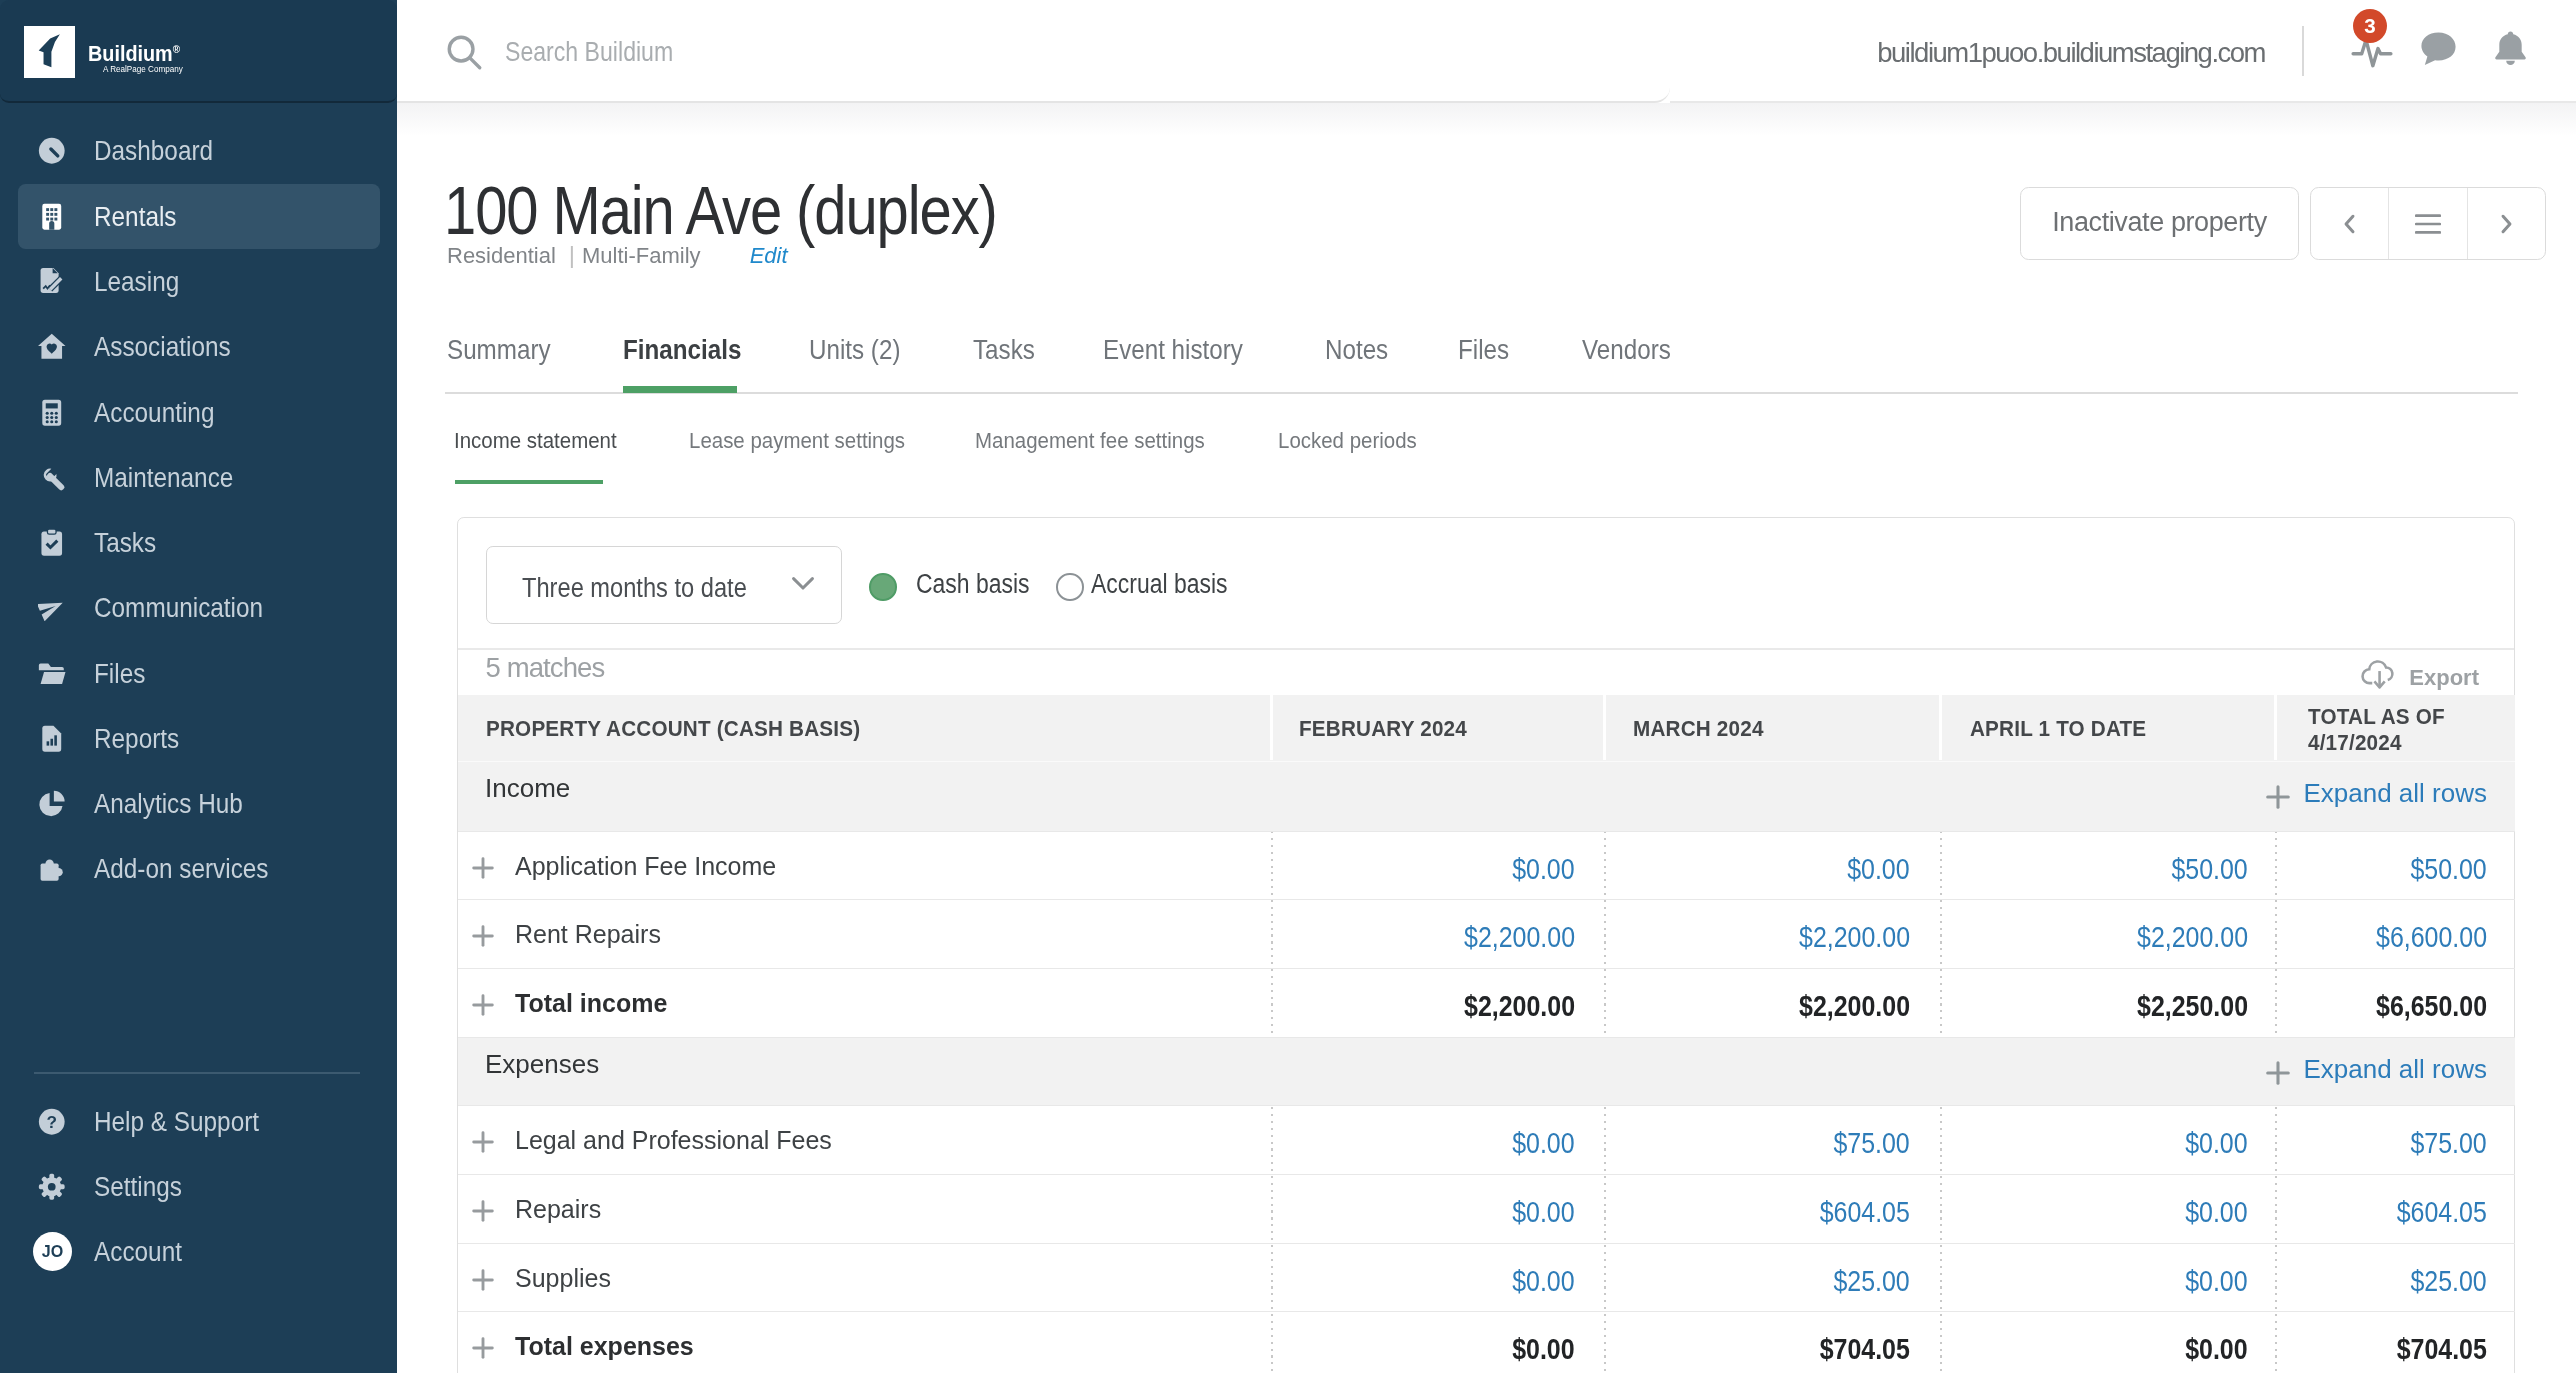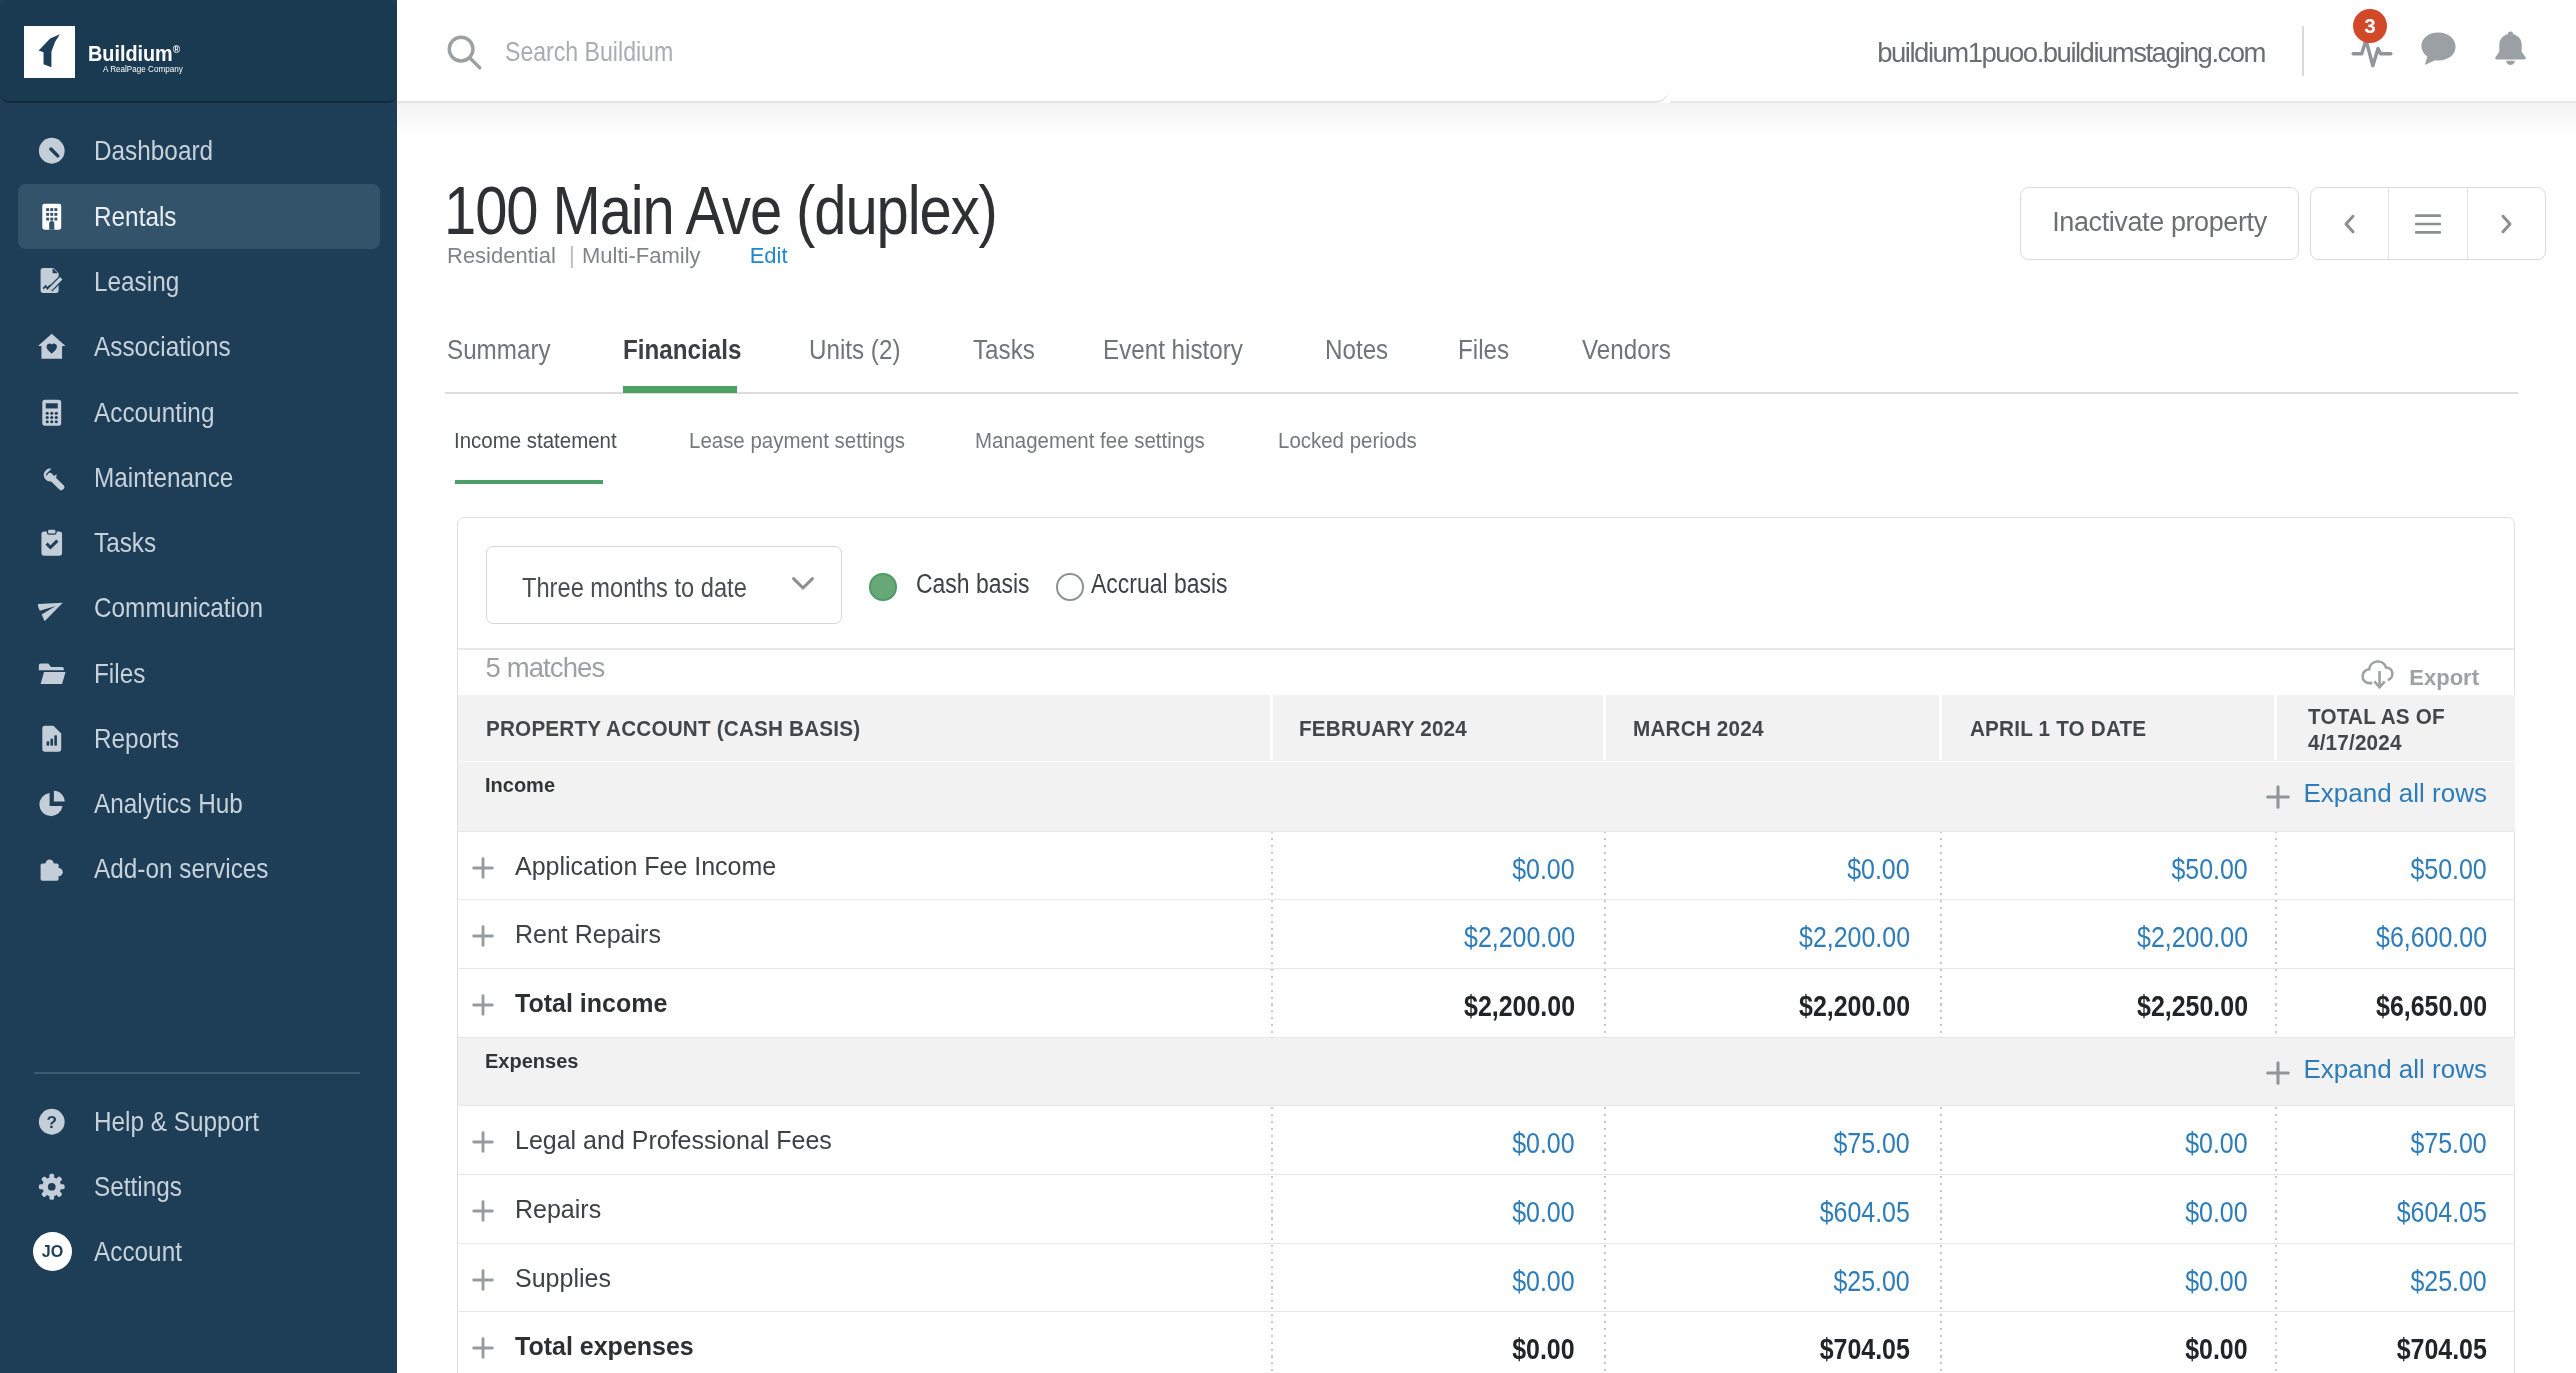--- a/index.html
+++ b/index.html
@@ -23,21 +23,21 @@
 #searchbox { position:absolute; left:0; top:0; width:1273px; height:103px; background:#fff; border-bottom:2.6px solid #e4e4e4; border-bottom-right-radius:15.5px; }
 #topright { position:absolute; left:1273px; top:0; width:906px; height:103px; background:#fff; border-bottom:2.6px solid #e8e8e8; }
 #searchtxt { position:absolute; left:108px; top:36px; font-size:27.5px; color:#a9adb0; transform:scaleX(.84); transform-origin:0 50%; }
 #domain { position:absolute; right:311px; top:37px; font-size:27.5px; color:#6a6e71; letter-spacing:-1.5px; }
 #topdiv { position:absolute; left:1905px; top:26px; width:1.7px; height:50px; background:#d9d9d9; }
 #grad { position:absolute; left:397px; top:103px; width:2179px; height:33px; background:linear-gradient(#f3f3f4,#ffffff); }
 
 #h1 { position:absolute; left:444px; top:171px; font-size:69px; font-weight:400; color:#2e3033; letter-spacing:-1.3px; transform:scaleX(.84); transform-origin:0 0; white-space:nowrap; }
 #subline { position:absolute; left:447px; top:243px; font-size:22px; line-height:1; color:#808488; }
 #subline .bar { color:#c0c0c0; padding:0 6.9px; font-size:24px; }
-#subline a { color:#2089cb; text-decoration:none; margin-left:43px; }
+#subline a { color:#2089cb; text-decoration:none; margin-left:43px;font-style:italic; }
 .btn { position:absolute; top:187px; height:73px; background:#fff; border:1.7px solid #dbdbdb; border-radius:8.6px; }
 #inact { left:2020px; width:279px; color:#6d7073; font-size:27px; text-align:center; line-height:68px; letter-spacing:-0.4px; }
 #grp { left:2310px; width:236px; display:flex; }
 #grp .cell { flex:1 1 0; display:flex; align-items:center; justify-content:center; }
 #grp .cell + .cell { border-left:1.7px solid #e4e4e4; }
 
 .tab { position:absolute; top:336px; font-size:27.5px; line-height:1; color:#70757a; white-space:nowrap; transform:scaleX(.88); transform-origin:0 50%; }
 .tab.act { color:#3c4043; font-weight:700; }
 #tabline { position:absolute; left:445px; top:392px; width:2073px; height:1.7px; background:#dcdcdc; }
 #tabund { position:absolute; left:623px; top:386px; width:114px; height:6.9px; background:#4da065; }
@@ -55,21 +55,21 @@
 #cardsep { position:absolute; left:0; top:130px; width:100%; height:1.7px; background:#e9e9e9; }
 #matches { position:absolute; left:27.5px; top:136px; font-size:27.5px; line-height:1; color:#9da1a4; letter-spacing:-0.9px; }
 #export { position:absolute; right:35px; top:136px; font-size:22px; line-height:1; font-weight:700; color:#9da1a4; }
 
 #thead { position:absolute; left:0; top:177px; width:2057px; height:67px; background:#f2f2f2; border-bottom:1.7px solid #fafafa; }
 .th { position:absolute; top:0; font-size:22px; font-weight:700; color:#44474a; letter-spacing:0.2px; line-height:65px; padding-top:0.9px; white-space:nowrap; transform:scaleX(.94); transform-origin:0 50%; }
 .vsep { position:absolute; top:0; width:3.4px; height:65px; background:#fff; }
 .dot { position:absolute; top:244px; width:1.7px; height:658px; background:repeating-linear-gradient(180deg,#c8c8c8 0 2.1px,transparent 2.1px 6.9px); }
 .row { position:absolute; left:0; width:2057px; height:69px; border-top:1.7px solid #e8e8e8; background:transparent; }
 .sec { position:absolute; left:0; width:2057px; height:69px; background:#f2f2f2; }
-.sec .t { position:absolute; left:27px; top:13px; font-size:20px; line-height:1; font-weight:700; color:#323537; }
+.sec .t { position:absolute; left:27px; top:13px; font-size:26px; line-height:1; font-weight:400; color:#323537; }
 .expand { position:absolute; right:28px; top:18px; font-size:26px; line-height:1; color:#2c7cba; }
 .plus { position:absolute; left:13.7px; top:25px; }
 .secplus { position:absolute; right:225px; top:23px; }
 .row .lab { position:absolute; left:57px; top:21.5px; font-size:25px; line-height:1; color:#3e4245; }
 .row .lab.b { font-weight:700; color:#2d2f31; }
 .v { position:absolute; top:23px; font-size:29px; line-height:1; color:#2e7cb8; text-align:right; transform:scaleX(.86); transform-origin:100% 50%; }
 .v.b { color:#222426; font-weight:700; }
 .c2 { right:940px; } .c3 { right:605px; } .c4 { right:267px; } .c5 { right:28px; }
 </style>
 </head>

